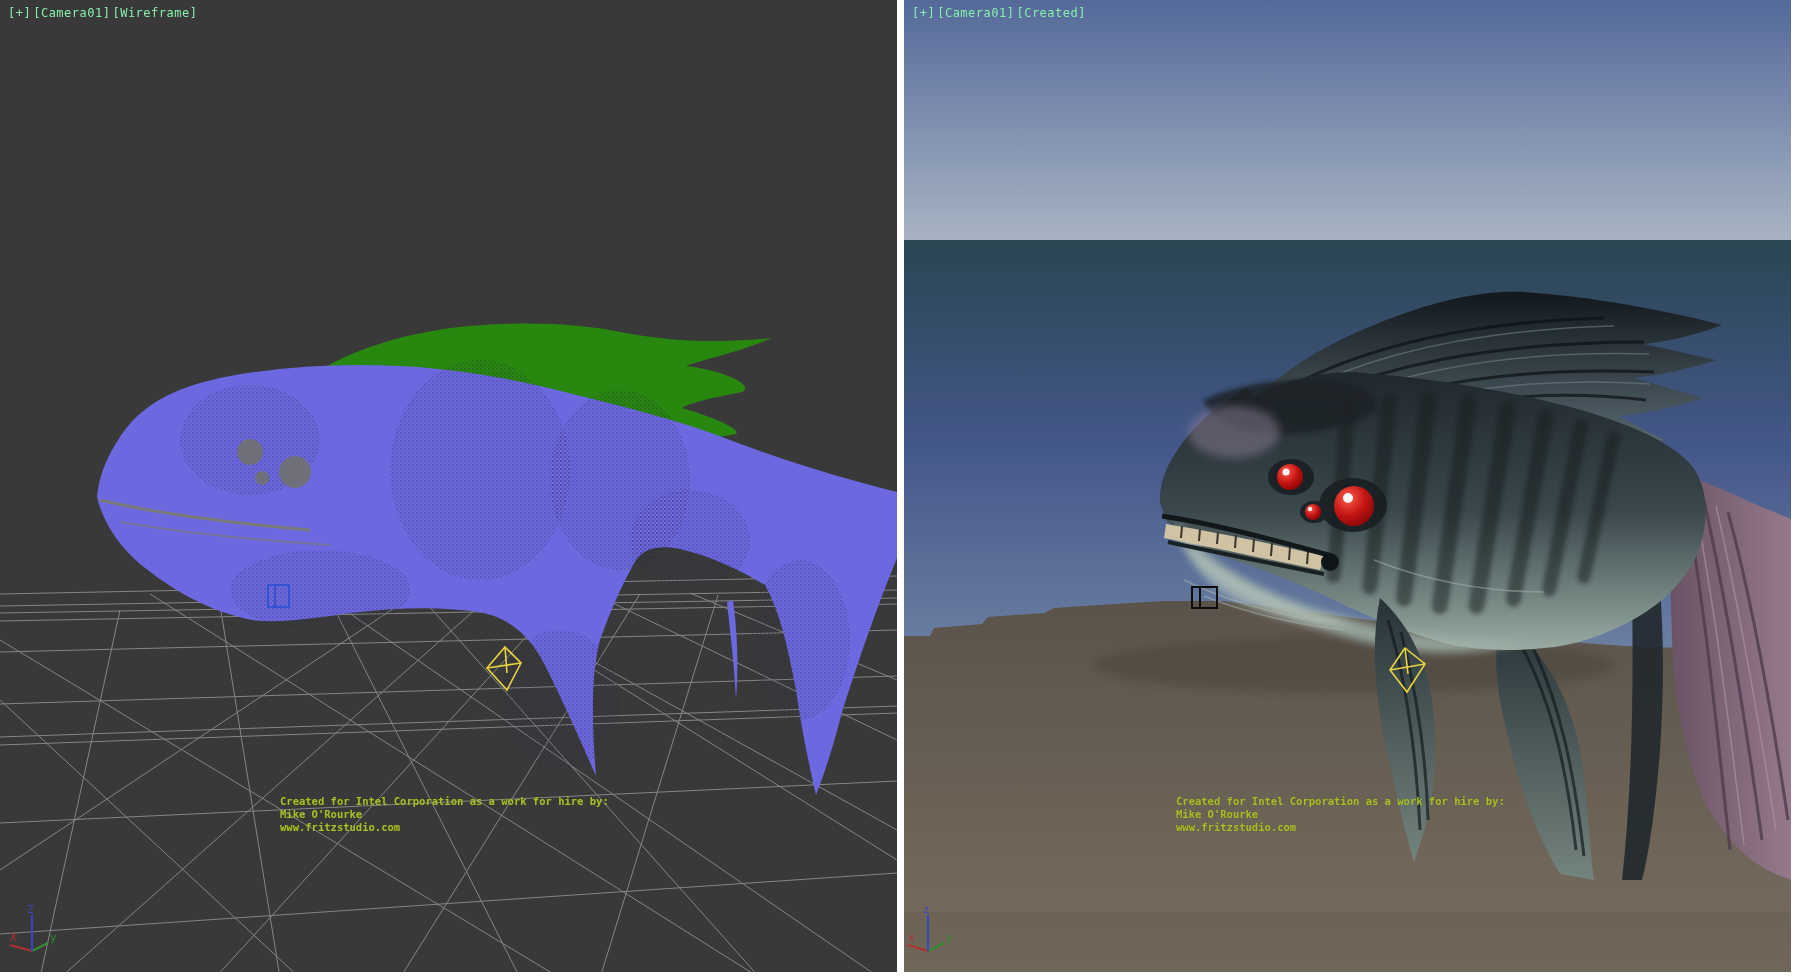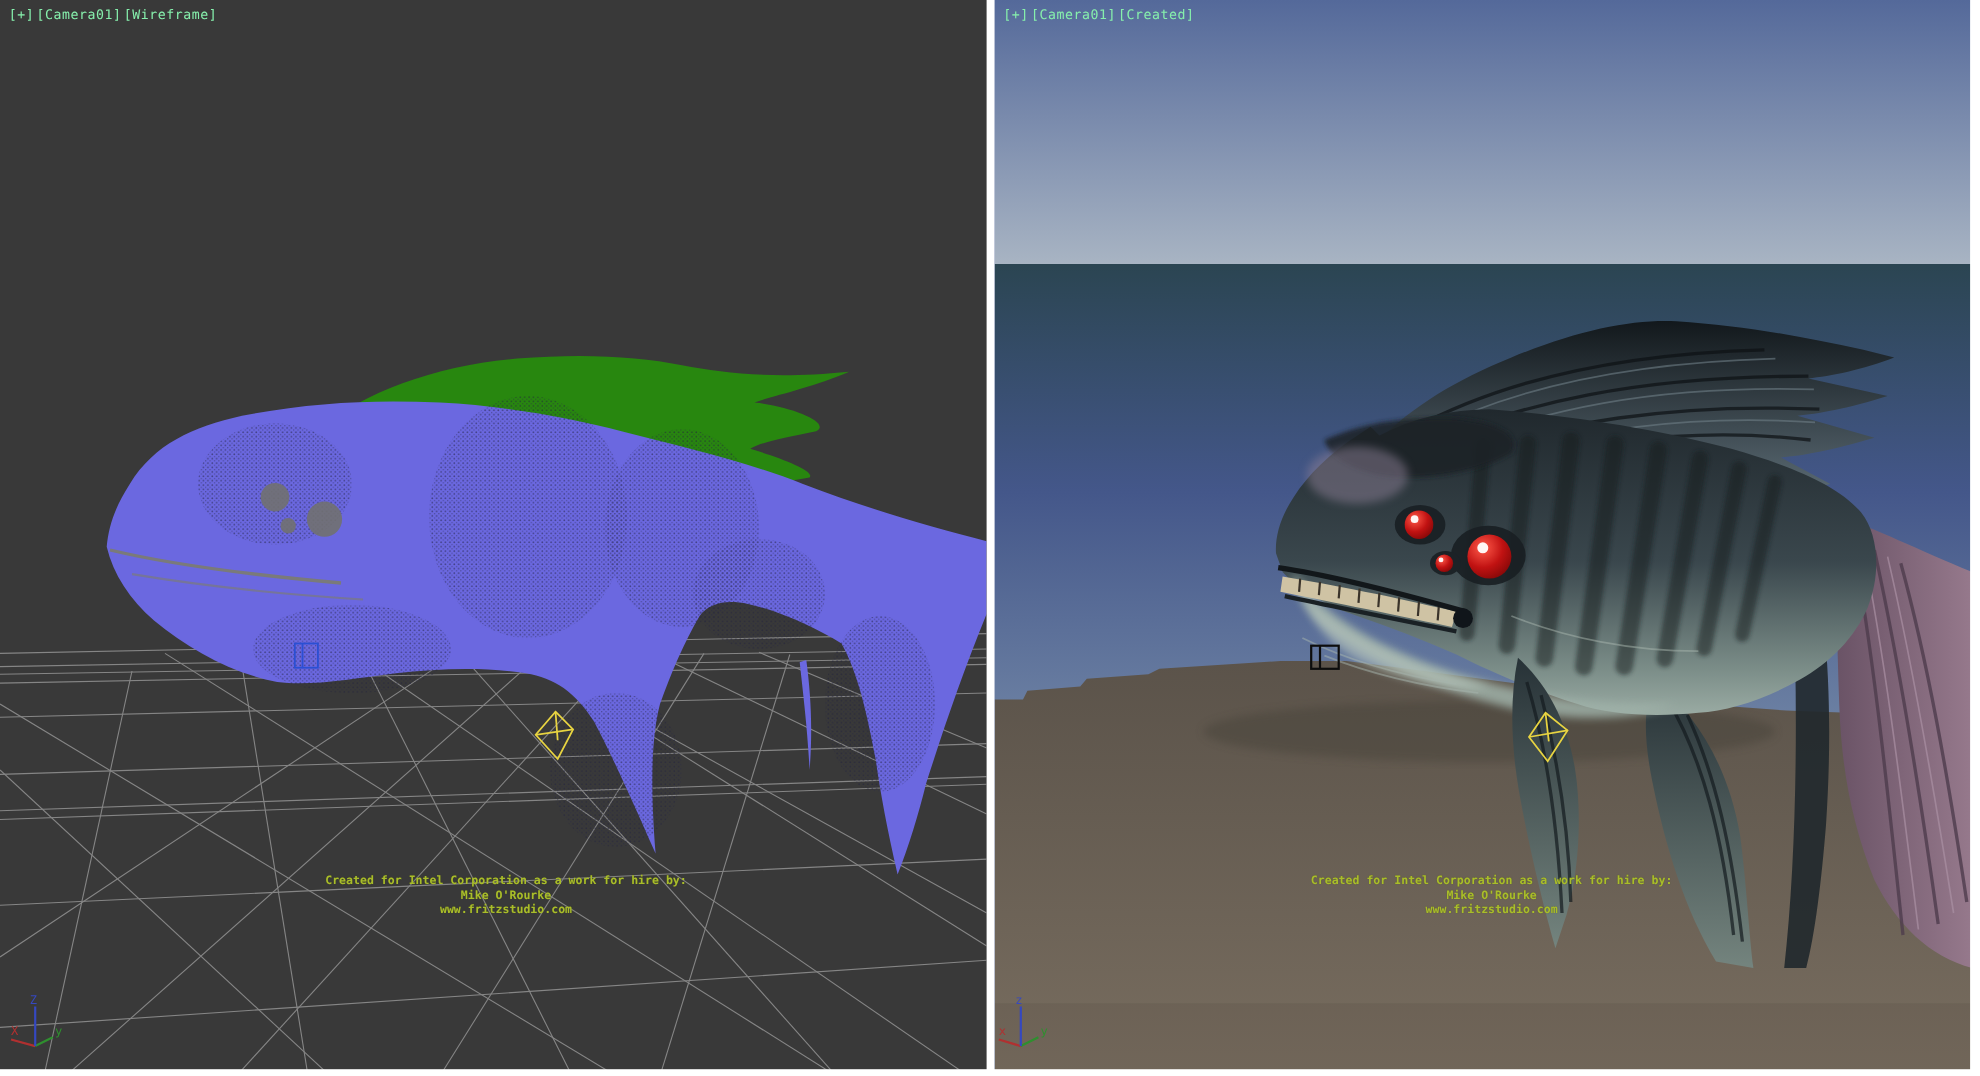--- a/index.html
+++ b/index.html
@@ -10,21 +10,21 @@
   .vp-left{left:0;width:897px;background:#393939;}
   .vp-right{left:904px;width:889px;background:#51669a;}
   .vp svg{position:absolute;left:0;top:0;}
   .vp-label{position:absolute;left:8px;top:6px;z-index:5;
             font-size:12px;letter-spacing:.5px;color:#86efac;
             font-family:"DejaVu Sans Mono","Liberation Mono",monospace;}
   .vp-label span{margin-right:2px;cursor:pointer;}
   .credits{position:absolute;z-index:6;width:360px;
            font-family:"DejaVu Sans Mono","Liberation Mono",monospace;
            font-size:10.5px;font-weight:bold;line-height:13px;color:#a9bd2a;
-           text-shadow:0 0 1px rgba(80,90,10,.6);text-align:center;}
+           text-shadow:0 0 1px rgba(80,90,10,.6);}
   .credits div{white-space:nowrap;}
   .border-strip{position:absolute;background:#ffffff;z-index:10;}
 </style>
 </head>
 <body>
 
 <div class="stage">
 
   <div class="vp vp-left">
 

